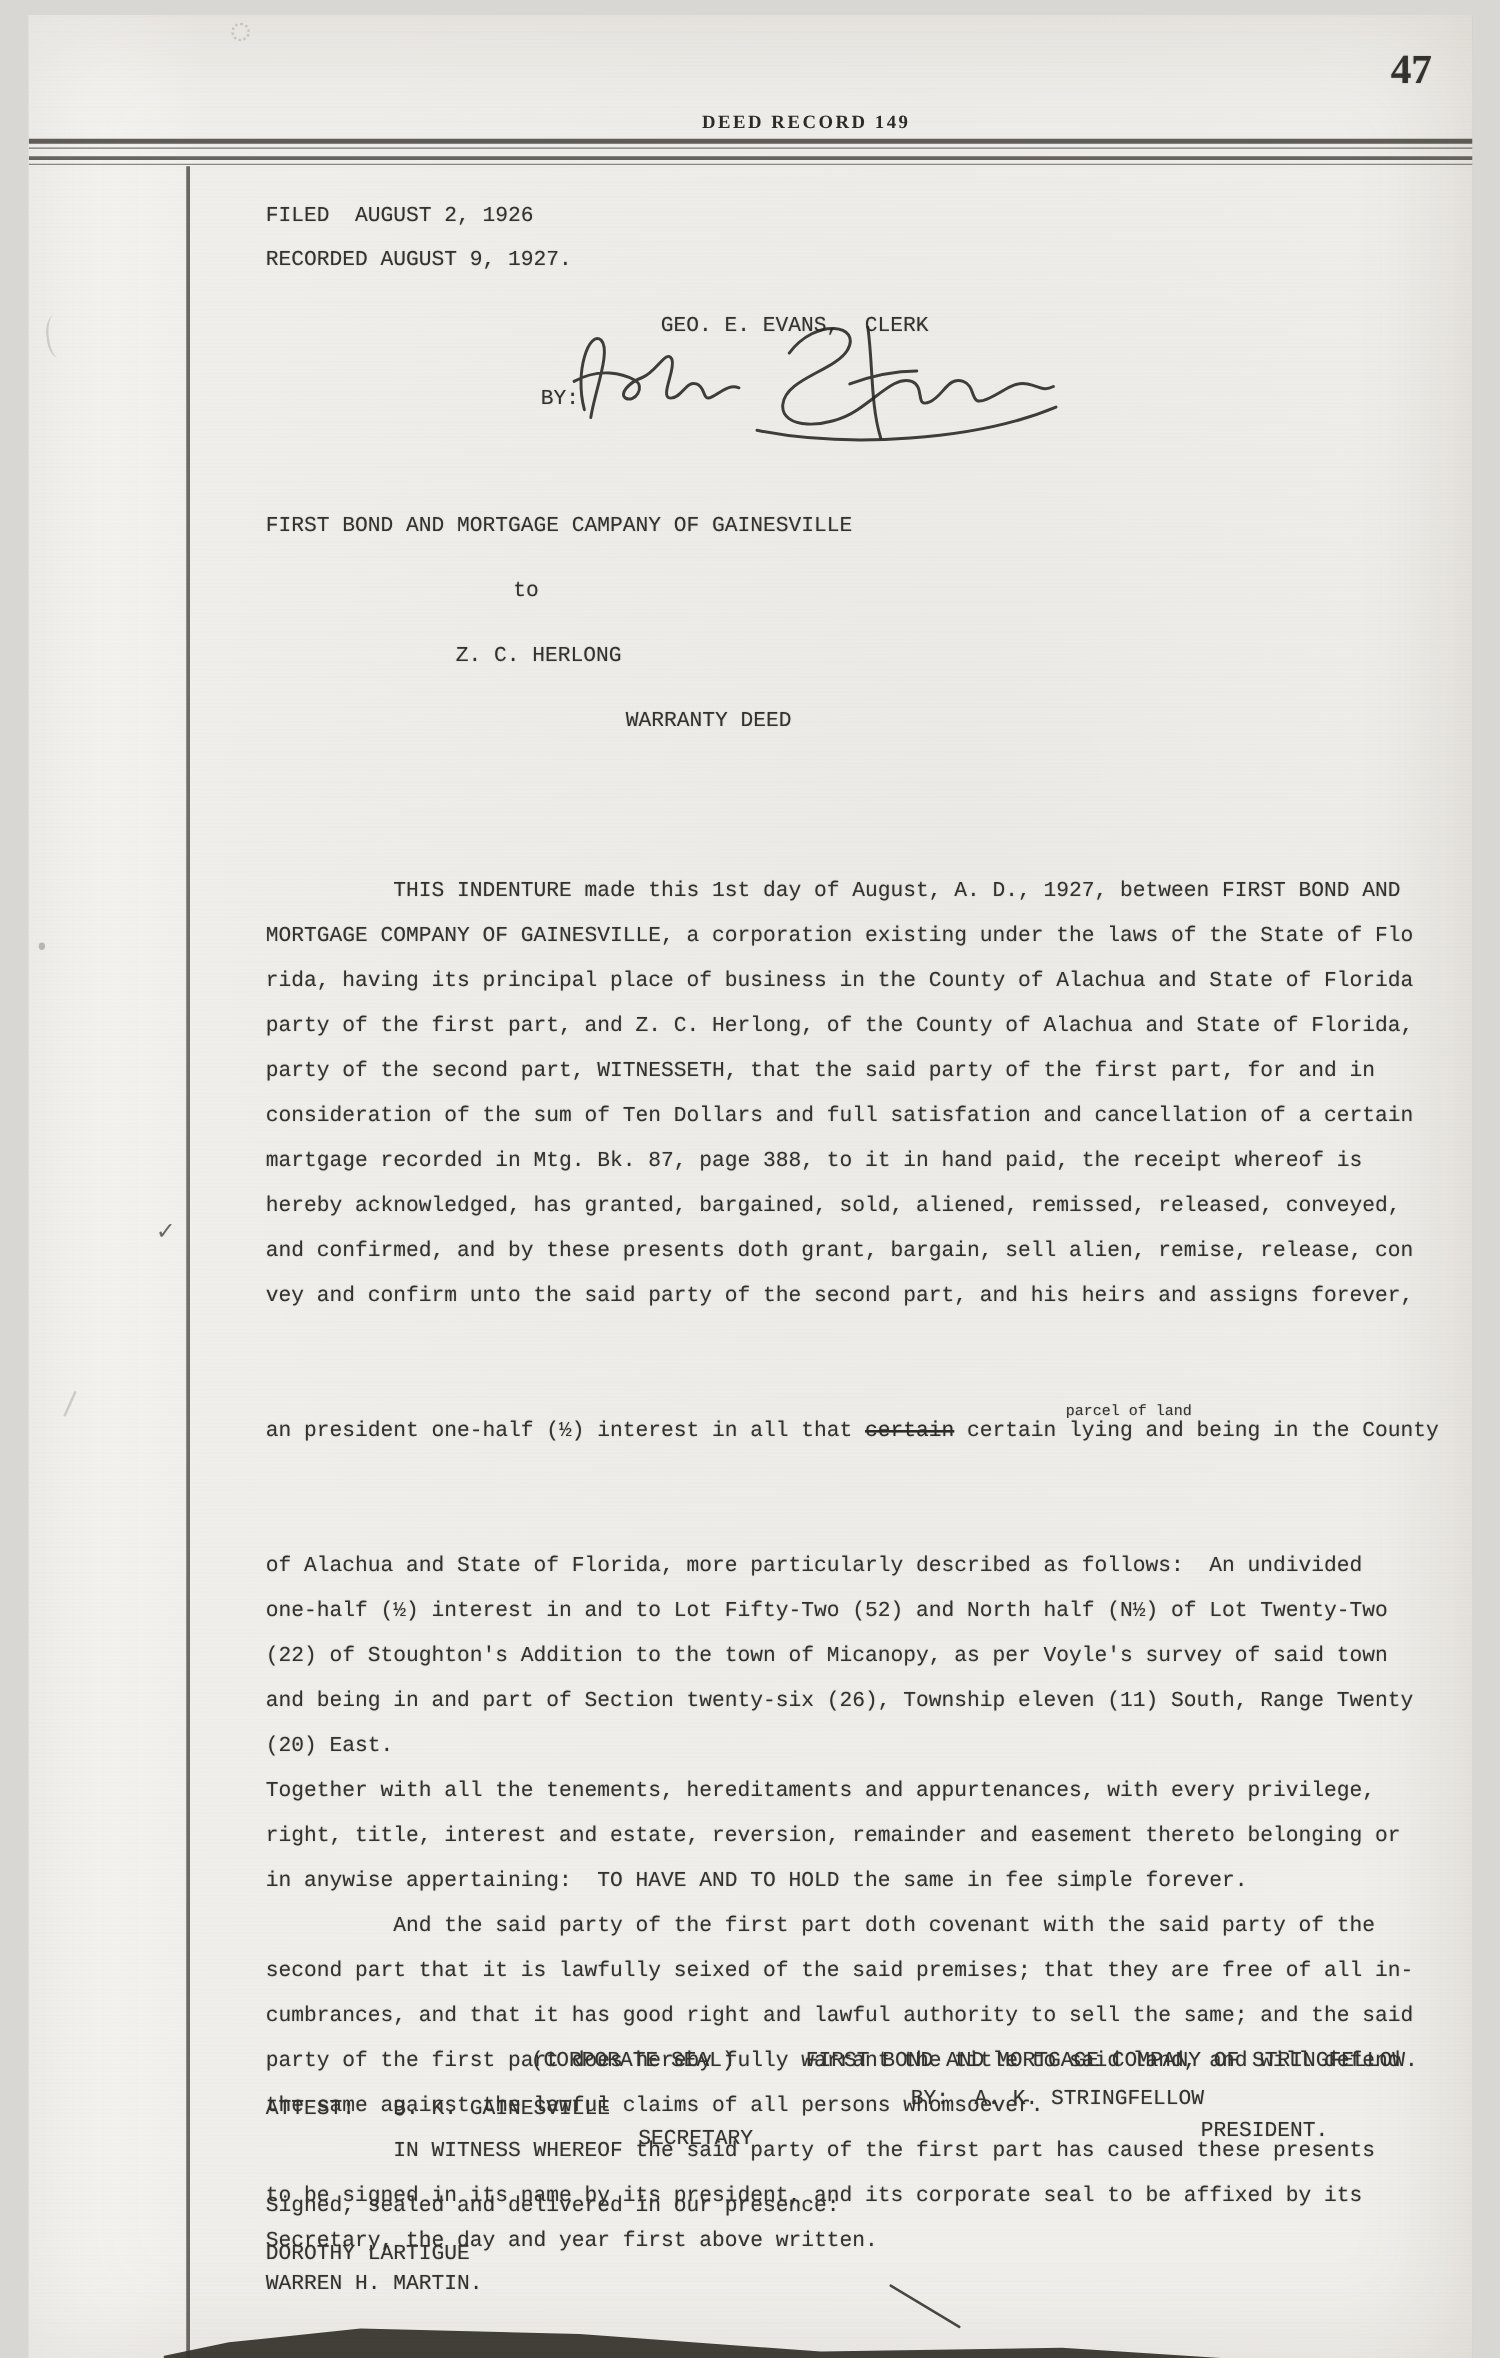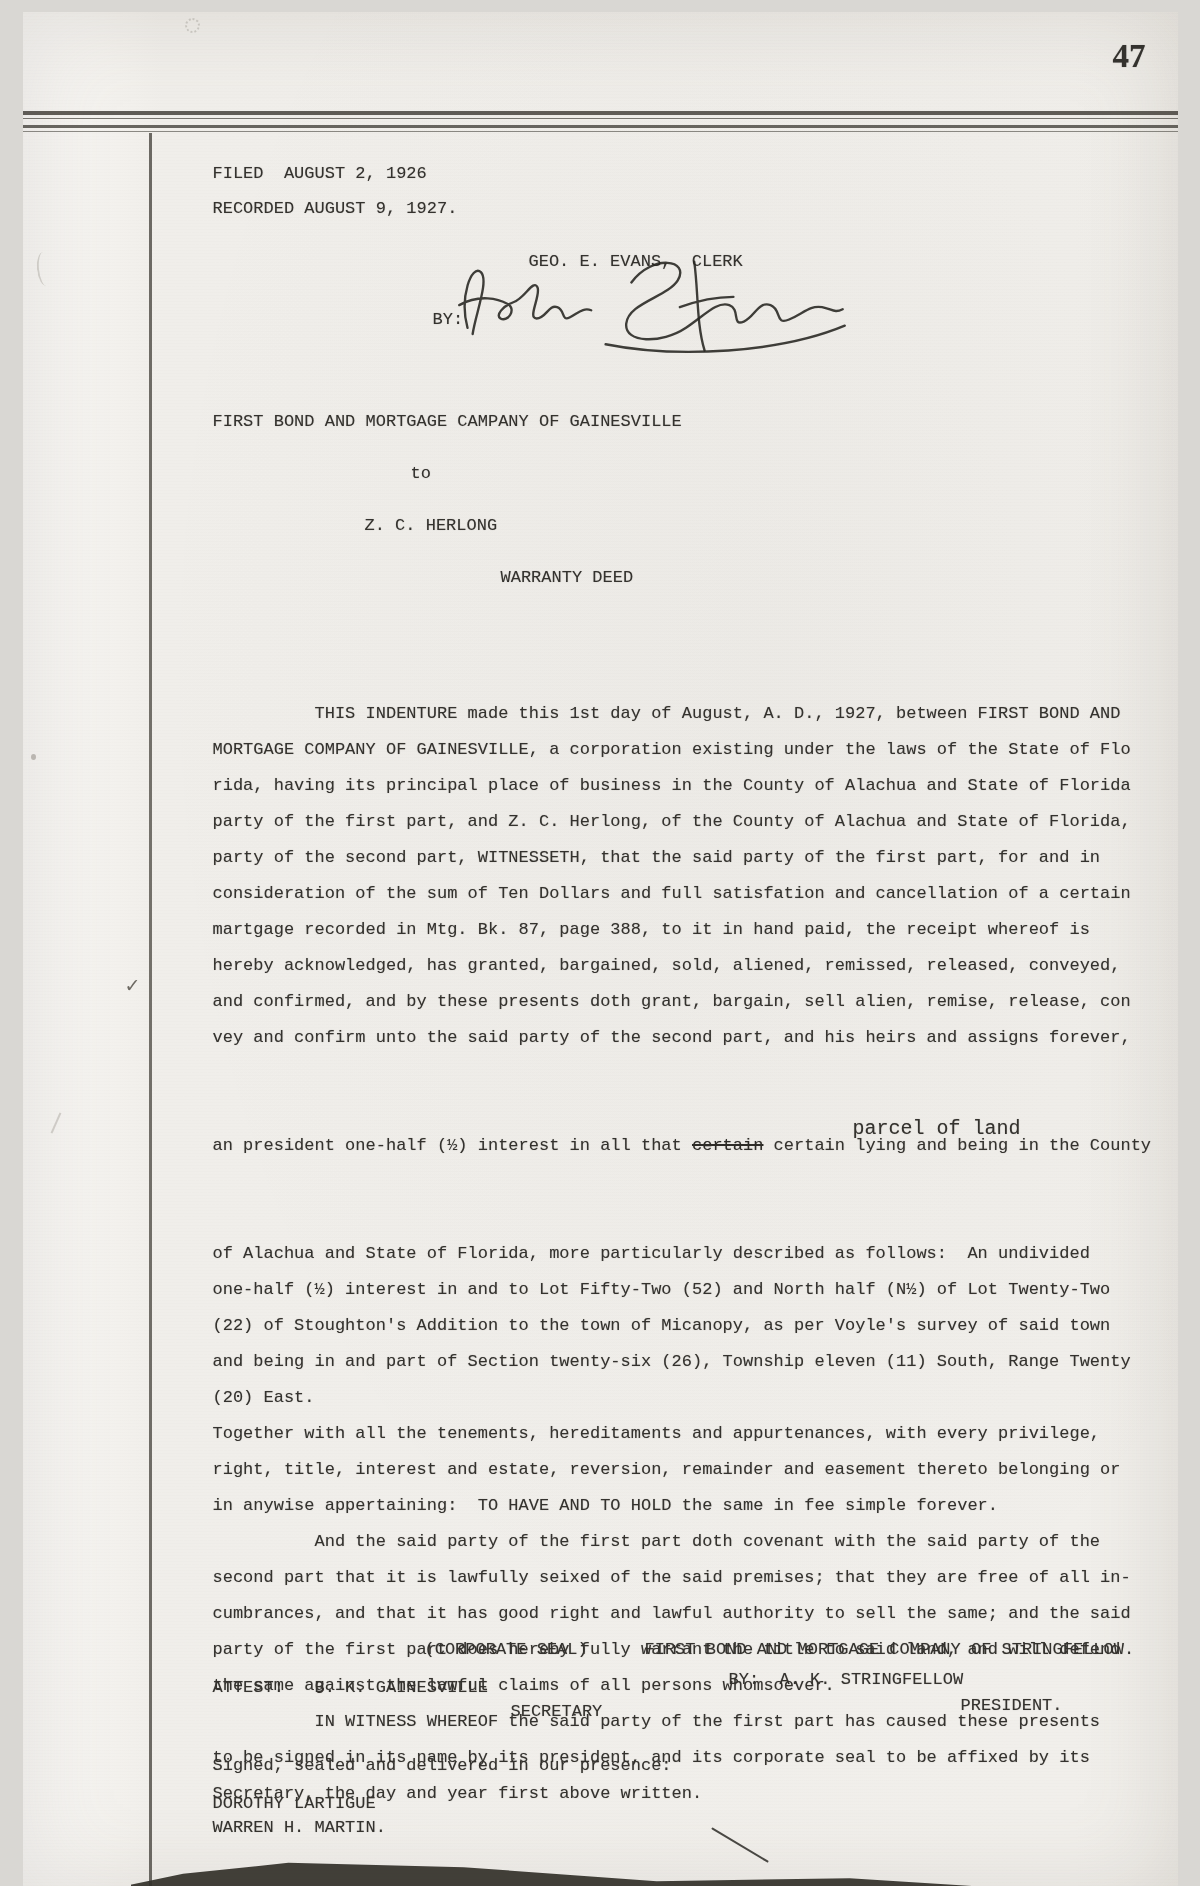--- a/index.html
+++ b/index.html
@@ -53,21 +53,21 @@
   .tline{height:36px;white-space:pre;}
   .amended{position:relative;}
   .struck{
     text-decoration:line-through;
     text-decoration-thickness:2px;
     text-decoration-color:#2d2b27;
     color:#2d2b27;
   }
   .interlineation{
     position:absolute;left:640px;top:-17px;
-    font-size:20px;white-space:pre;
+    font-size:12px;white-space:pre;
   }
   .margin-check{
     left:102px;top:962px;
     font-family:"DejaVu Sans",sans-serif;
     font-size:19px;color:#56524b;opacity:.85;
   }
   .sig-wrap{left:428px;top:232px;width:402px;height:116px;}
   .sig-wrap svg{width:100%;height:100%;}
   .sig-stroke{fill:none;stroke:#262420;stroke-width:2.3;stroke-linecap:round;opacity:.88;}
   .bottom-edge{
@@ -96,20 +96,21 @@
     left:32px;top:1100px;width:2px;height:22px;background:#9b978f;
     opacity:.4;transform:rotate(24deg);
   }
 </style>
 </head>
 <body>
 
 <div class="page">
 
   <div class="abs page-number">47</div>
+  <div class="abs header-title">DEED RECORD 149</div>
   <div class="abs rule rule-1"></div>
   <div class="abs rule rule-2"></div>
   <div class="abs rule rule-3"></div>
   <div class="abs rule rule-4"></div>
   <div class="abs vrule"></div>
 
   <div class="abs paper-mark-gear"></div>
   <div class="abs paper-mark-paren"></div>
   <div class="abs paper-mark-dot"></div>
   <div class="abs paper-mark-slash"></div>

